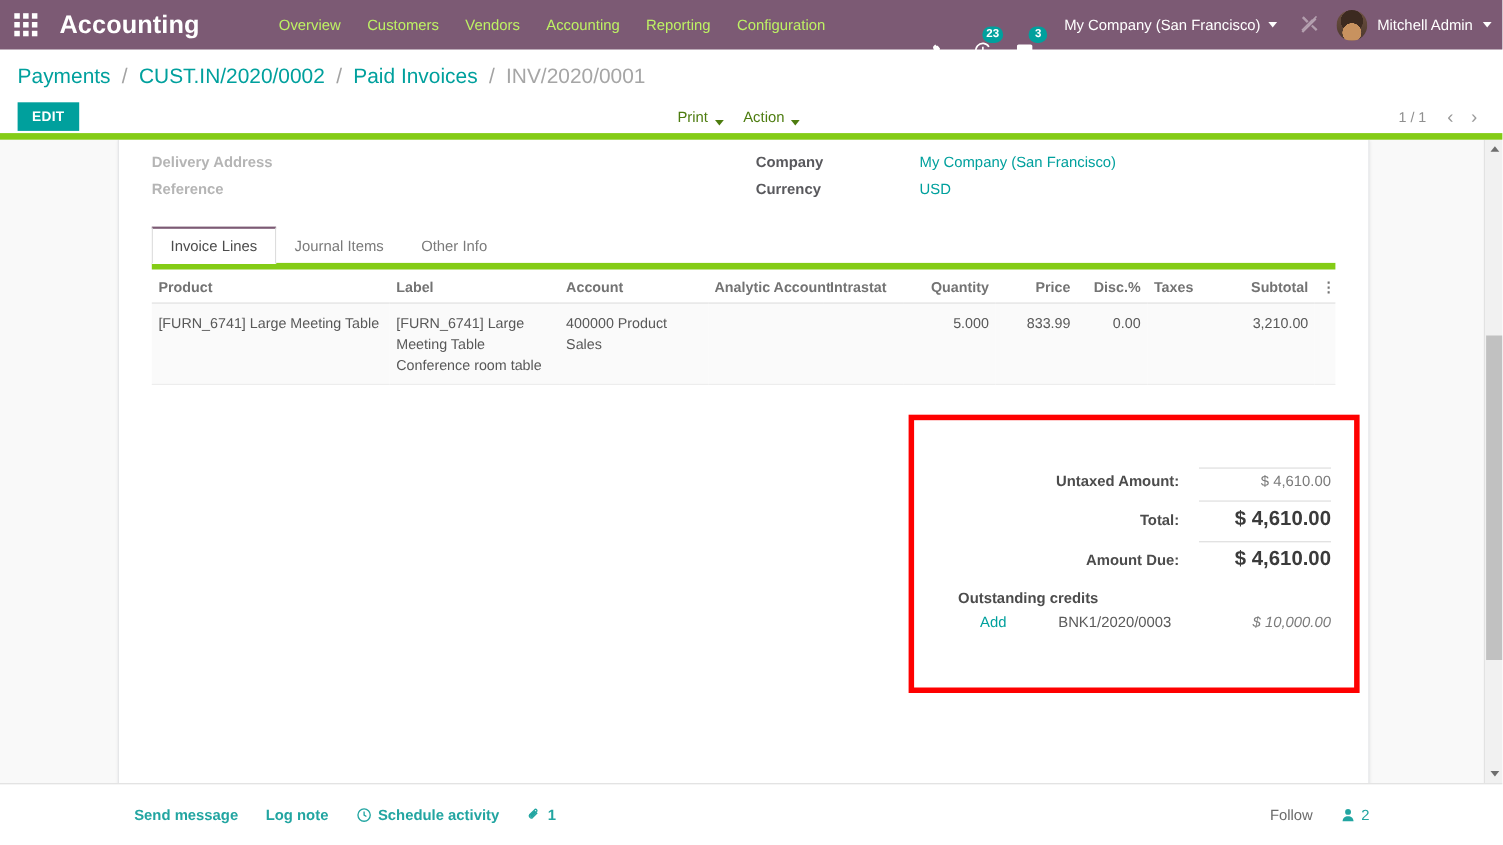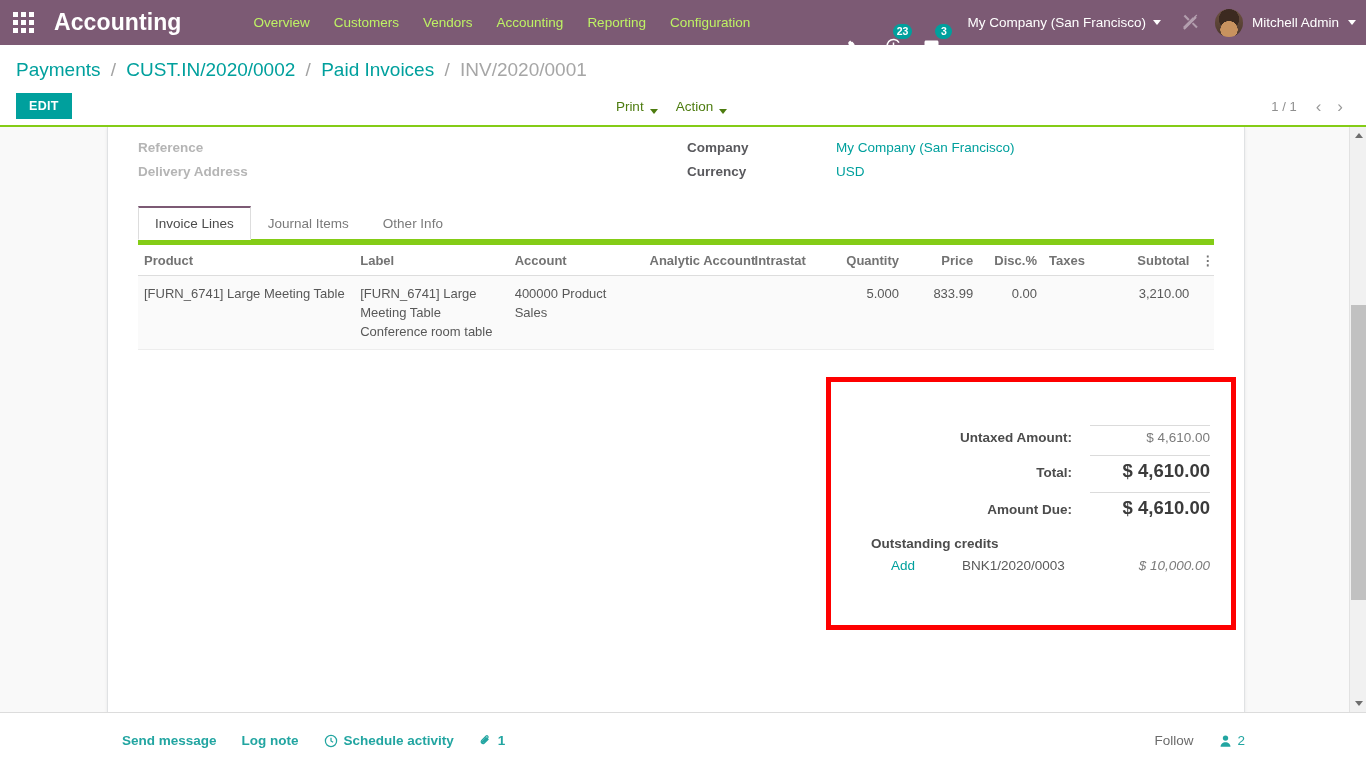--- a/index.html
+++ b/index.html
@@ -73,21 +73,21 @@
     width: 28px; height: 28px; border-radius: 50%;
     background:
       radial-gradient(circle at 50% 74%, #c8925f 0 34%, rgba(0,0,0,0) 35%),
       radial-gradient(circle at 50% 36%, #3c2a20 0 44%, rgba(0,0,0,0) 45%),
       linear-gradient(#6d5140, #4b372c);
     overflow: hidden; flex: 0 0 28px;
   }
 
   
   .control-panel {
-    flex: 0 0 82px; background: #ffffff; border-bottom: 2px solid #84cc16;
+    flex: 0 0 82px; background: #ffffff; border-bottom: 6px solid #84cc16;
     padding: 0 16px; position: relative; z-index: 10;
   }
   .breadcrumb {
     font-size: 19px; padding-top: 11px; line-height: 28px;
     white-space: nowrap;
   }
   .bc-link { color: #00a09d; cursor: pointer; }
   .bc-sep { color: #a3a3a3; margin: 0 5px; }
   .bc-active { color: #a6a6a6; }
   .cp-row {
@@ -350,25 +350,25 @@
   </div>
 
   <div class="content-wrap">
     <div class="content">
       <div class="sheet-outer">
         <div class="sheet">
 
           <div class="hdr-grid">
             <div class="hdr-col">
               <div class="fld-row">
-                <span class="fld-label">Reference</span>
+                <span class="fld-label">Delivery Address</span>
                 <span class="fld-value"></span>
               </div>
               <div class="fld-row">
-                <span class="fld-label">Delivery Address</span>
+                <span class="fld-label">Reference</span>
                 <span class="fld-value"></span>
               </div>
             </div>
             <div class="hdr-col right">
               <div class="fld-row">
                 <span class="fld-label dark">Company</span>
                 <span class="fld-value-link">My Company (San Francisco)</span>
               </div>
               <div class="fld-row">
                 <span class="fld-label dark">Currency</span>

